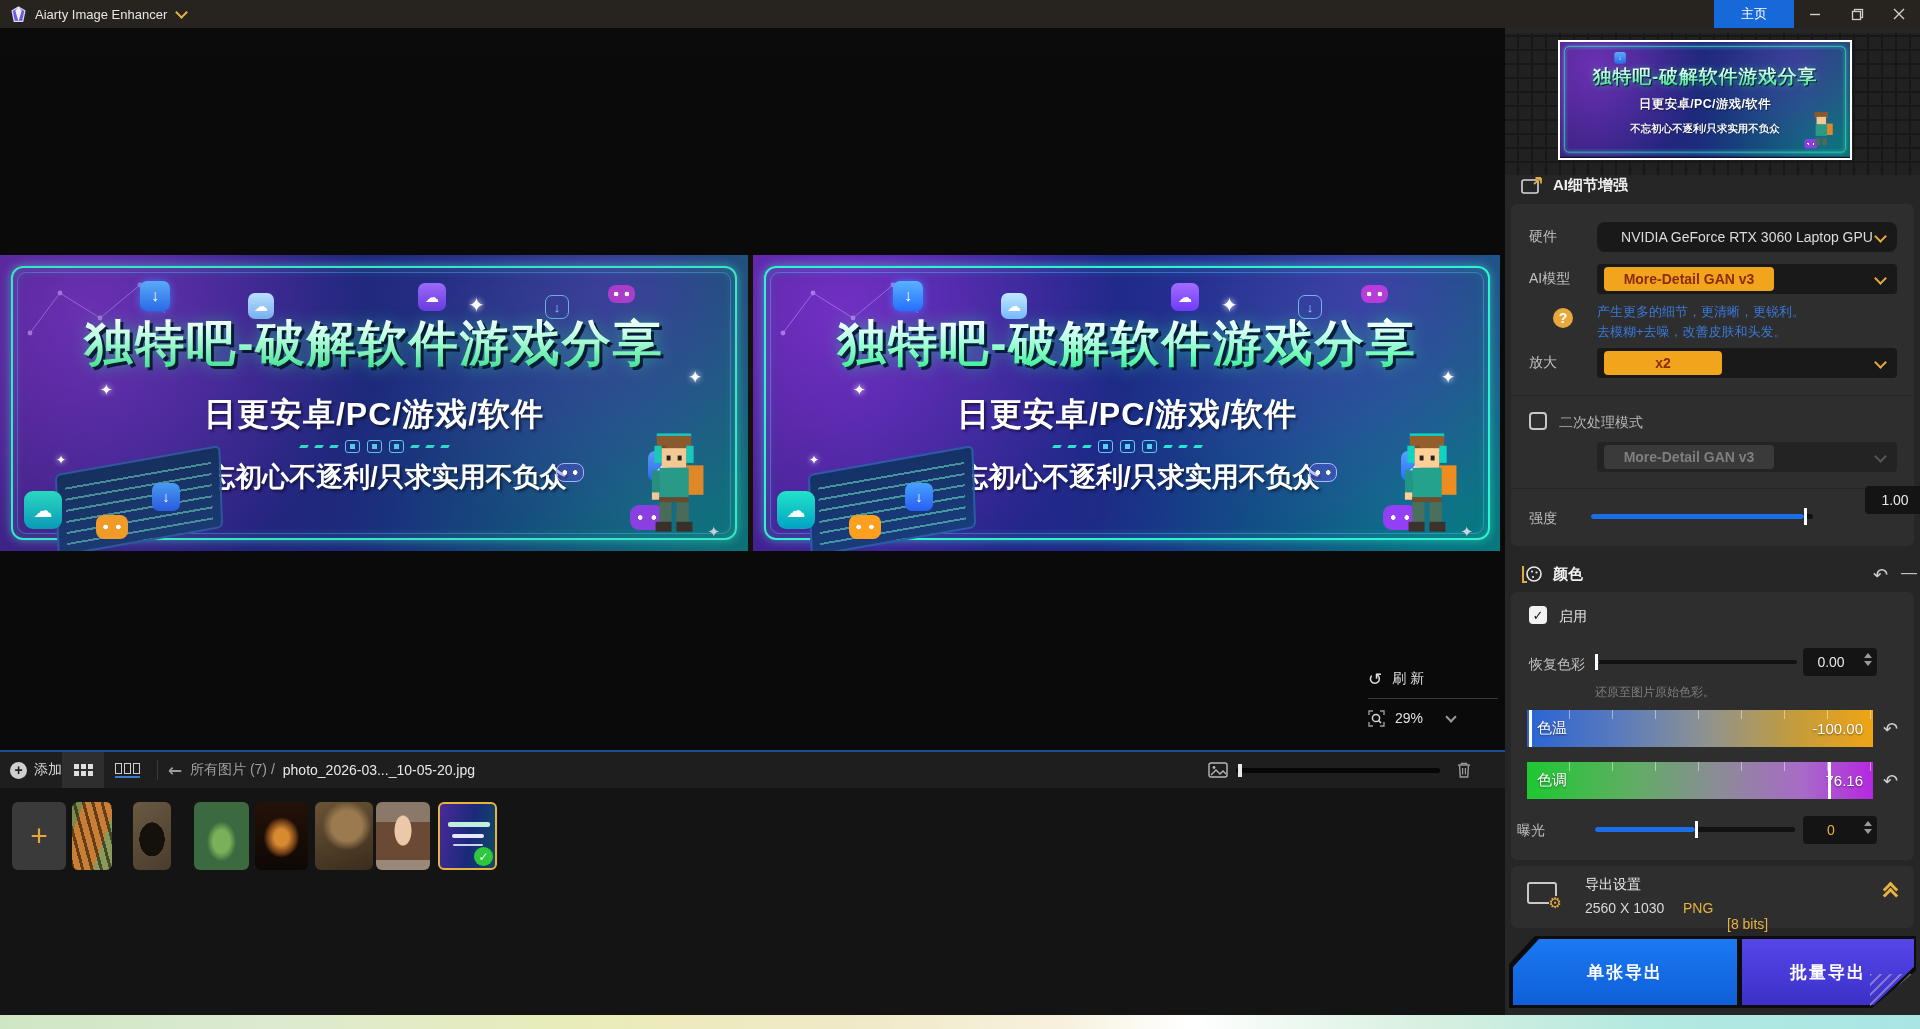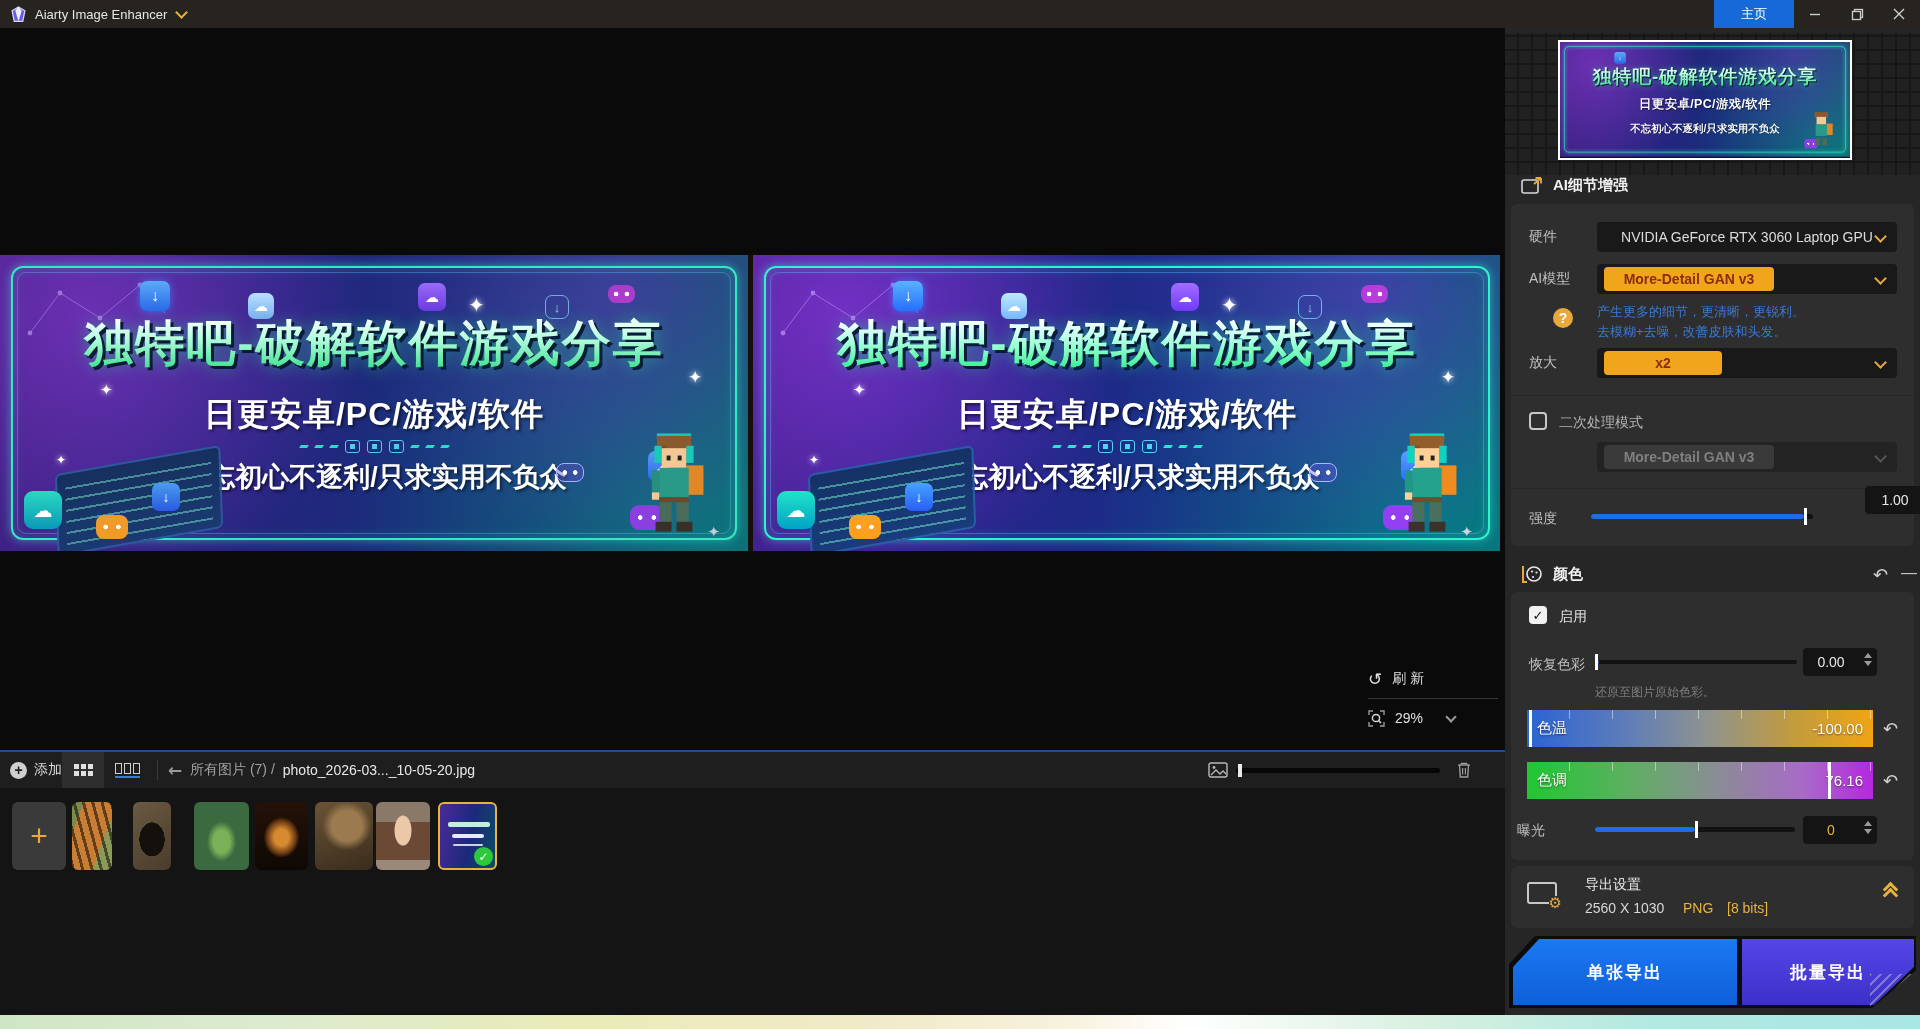--- a/index.html
+++ b/index.html
@@ -480,21 +480,21 @@
     <div class="sec-head" style="left:16px;top:148px;justify-content:space-between;">
       <svg width="22" height="18" viewBox="0 0 22 18">
         <rect x="1" y="3" width="16" height="13" rx="2" fill="none" stroke="#d8d8d8" stroke-width="1.6"></rect>
         <path d="M13 7 L20 1 M20 1 H14.5 M20 1 V6.5" fill="none" stroke="#e8a93c" stroke-width="1.8"></path>
       </svg>
       <span>AI细节增强</span>
     </div>
 
     <div class="card" style="top:176px;height:342px;">
       <span class="plabel" style="left:18px;top:24px;">硬件</span>
-      <div class="dd" style="left:86px;top:18px;width:300px;">
+      <div class="dd" style="left:86px;top:18px;width:300px;border-radius:8px;">
         <span>NVIDIA GeForce RTX 3060 Laptop GPU</span>
         <span class="ddchev"></span>
       </div>
 
       <span class="plabel" style="left:18px;top:66px;">AI模型</span>
       <div class="dd" style="left:86px;top:60px;width:300px;">
         <span class="pill" style="width:170px;">More-Detail GAN  v3</span>
         <span class="ddchev"></span>
       </div>
 
@@ -598,21 +598,21 @@
       </div>
     </div>
 
     <div class="card" style="top:838px;height:62px;">
       <div class="exp-icon" style="left:16px;top:16px;">
         <span class="glyph">⚙</span>
       </div>
       <span class="plabel" style="left:74px;top:10px;color:#e8e8e8;">导出设置</span>
       <span class="plabel" style="left:74px;top:34px;color:#d8d8d8;">2560 X 1030</span>
       <span class="plabel" style="left:172px;top:34px;color:#e8b33d;">PNG</span>
-      <span class="plabel" style="left:216px;top:34px;color:#e8b33d;">[8 bits]</span>
+      <span class="plabel" style="left:216px;top:50px;color:#e8b33d;">[8 bits]</span>
       <span class="dblchev">
           <i></i>
           <i></i>
         </span>
     </div>
 
     <div class="btn-plate">
       <div class="exp-btn exp-batch">批量导出</div>
       <div class="exp-btn exp-single">单张导出</div>
     </div>

